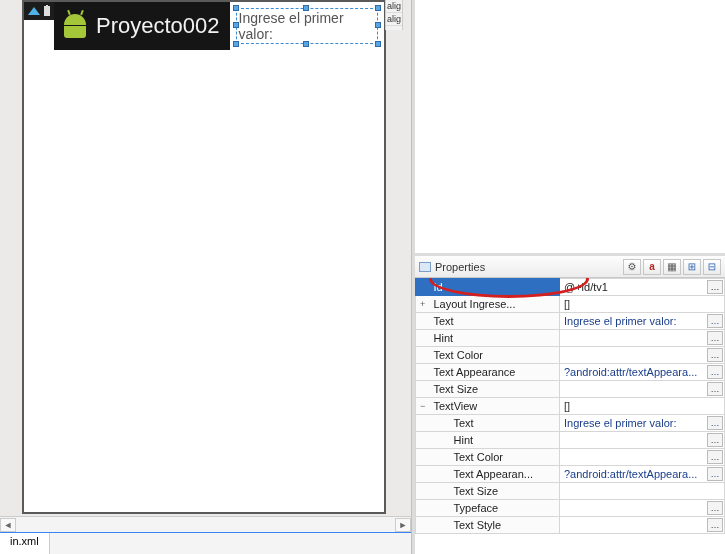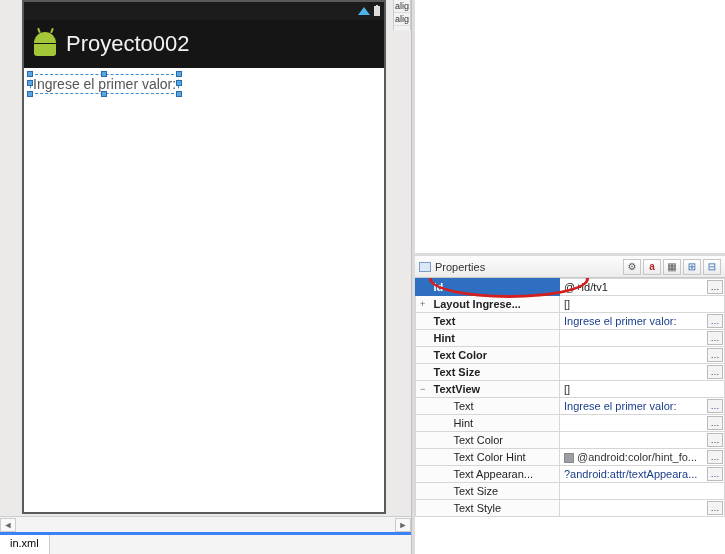--- a/index.html
+++ b/index.html
@@ -39,21 +39,21 @@
     width: 364px;
     height: 514px;
     background: #5a5a5a;
     padding: 2px;
   }
   .device-screen {
     width: 100%;
     height: 100%;
     background: #fff;
     display: flex;
-    flex-direction: column;
+    flex-direction: row;
   }
   .status-bar {
     height: 18px;
     background: #1c1c1c;
     display: flex;
     justify-content: flex-end;
     align-items: center;
     padding: 0 4px;
     gap: 4px;
   }
@@ -153,21 +153,21 @@
   .hscroll .arrow {
     width:16px;height:14px;
     display:flex;align-items:center;justify-content:center;
     color:#666;font-size:9px;
     border:1px solid #ccc;
     background:#f8f8f8;
   }
   .tabbar {
     height: 22px;
     background: #f4f4f4;
-    border-top: 3px solid #3b82f6;
+    border-top: 1px solid #3b82f6;
     display:flex;
   }
   .tab {
     padding: 2px 10px;
     border-right: 1px solid #ccc;
     background: #fff;
     font-size: 11px;
   }
 
   
@@ -236,21 +236,21 @@
     height: 17px;
     vertical-align:middle;
     white-space:nowrap;
     overflow:hidden;
     text-overflow:ellipsis;
   }
   .prop-grid td.key {
     width: 130px;
     background:#fbfbfb;
     color:#222;
-    font-weight:bold;
+    font-weight:normal;
   }
   .prop-grid td.key.sub {
     font-weight:normal;
     padding-left: 24px;
   }
   .prop-grid td.val {
     color:#1a3e8b;
     position:relative;
     max-width:130px;
   }
@@ -317,21 +317,21 @@
               <span class="sel-handle br"></span>
               <span class="sel-handle ml"></span>
               <span class="sel-handle mr"></span>
               <span class="sel-handle mt"></span>
               <span class="sel-handle mb"></span>
             </span>
           </div>
         </div>
       </div>
 
-      <div class="palette-sliver" style="position:absolute;right:0;top:0;height:30px;margin-left:33px;">
+      <div class="palette-sliver" style="position:absolute;right:8px;top:0;height:30px;margin-left:33px;">
         <div>alig</div>
         <div>alig</div>
       </div>
     </div>
     <div class="hscroll">
       <div class="arrow">◄</div>
       <div style="flex:1"></div>
       <div class="arrow">►</div>
     </div>
     <div class="tabbar">
@@ -381,28 +381,33 @@
             </tr>
             <tr>
               <td class="expander"></td>
               <td class="key withexp">Text Color</td>
               <td class="val plain">
                 <span class="more">…</span>
               </td>
             </tr>
             <tr>
               <td class="expander"></td>
+              <td class="key withexp">Text Appearance</td>
+              <td class="val">?android:attr/textAppeara...<span class="more">…</span></td>
+            </tr>
+            <tr>
+              <td class="expander"></td>
               <td class="key withexp">Text Size</td>
               <td class="val plain">
                 <span class="more">…</span>
               </td>
             </tr>
             <tr>
               <td class="expander">−</td>
-              <td class="key withexp" style="font-weight:bold;">TextView</td>
+              <td class="key withexp" style="font-weight:normal;">TextView</td>
               <td class="val plain">[]</td>
             </tr>
             <tr>
               <td class="expander"></td>
               <td class="key sub withexp">Text</td>
               <td class="val">Ingrese el primer valor:<span class="more">…</span></td>
             </tr>
             <tr>
               <td class="expander"></td>
               <td class="key sub withexp">Hint</td>
@@ -412,32 +417,34 @@
             </tr>
             <tr>
               <td class="expander"></td>
               <td class="key sub withexp">Text Color</td>
               <td class="val plain">
                 <span class="more">…</span>
               </td>
             </tr>
             <tr>
               <td class="expander"></td>
-              <td class="key sub withexp">Text Color Hint</td>
-              <td class="val plain"><span class="swatch"></span>@android:color/hint_fo...<span class="more">…</span></td>
-            </tr>
-            <tr>
-              <td class="expander"></td>
               <td class="key sub withexp">Text Appearan...</td>
               <td class="val">?android:attr/textAppeara...<span class="more">…</span></td>
             </tr>
             <tr>
               <td class="expander"></td>
               <td class="key sub withexp">Text Size</td>
               <td class="val plain"></td>
+            </tr>
+            <tr>
+              <td class="expander"></td>
+              <td class="key sub withexp">Typeface</td>
+              <td class="val plain">
+                <span class="more">…</span>
+              </td>
             </tr>
             <tr>
               <td class="expander"></td>
               <td class="key sub withexp">Text Style</td>
               <td class="val plain">
                 <span class="more">…</span>
               </td>
             </tr>
           </tbody>
         </table>

